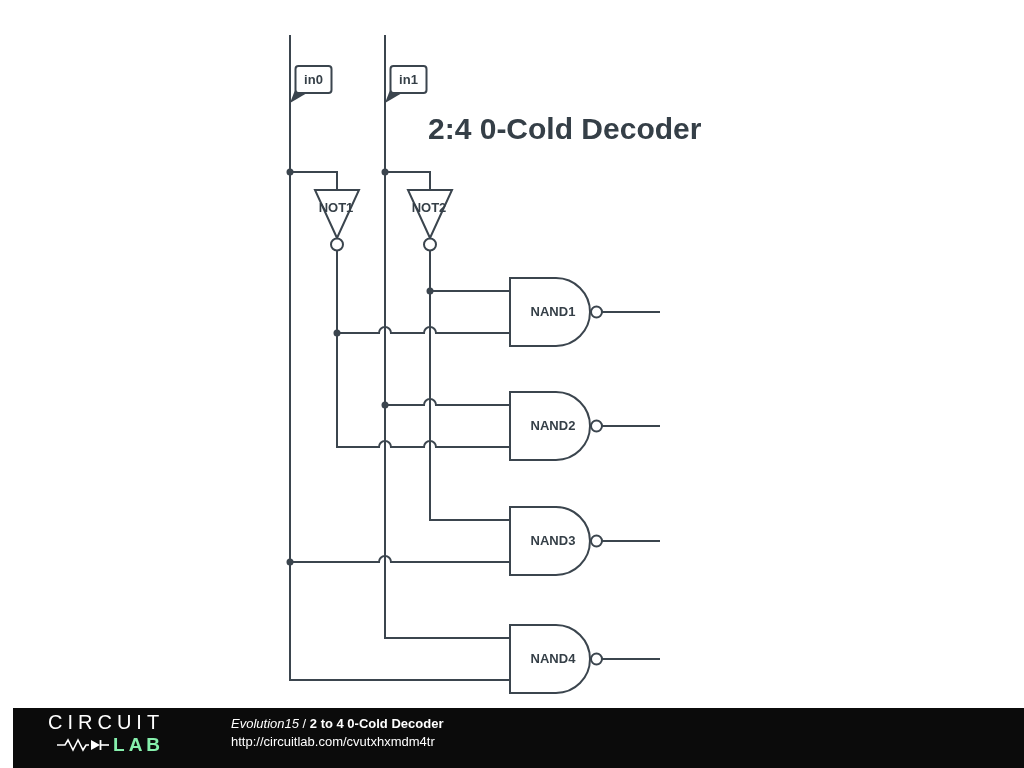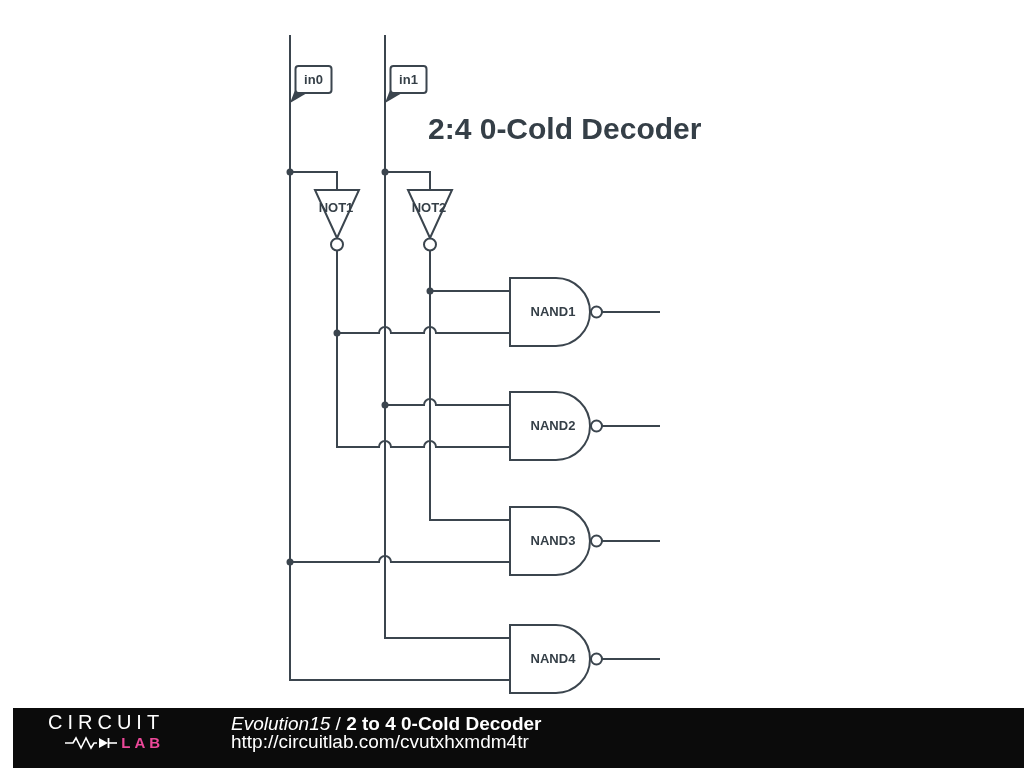--- a/index.html
+++ b/index.html
@@ -13,22 +13,22 @@
   .title-text{font-size:30px;font-weight:bold;fill:#353f47;}
 
   .footer{
     position:absolute;left:13px;bottom:0;width:1024px;height:60px;
     background:#0b0b0b;color:#ffffff;
   }
   .logo{position:absolute;left:35px;top:4px;line-height:1;}
   .logo-top{font-size:20px;letter-spacing:5px;font-weight:400;color:#fff;}
   .logo-bottom{display:flex;align-items:center;margin-top:3px;justify-content:flex-end;}
   .logo-glyph{display:block;margin-right:4px;}
-  .logo-lab{font-size:15px;font-weight:bold;letter-spacing:4px;color:#ec4899;}
-  .meta{position:absolute;left:218px;top:7px;font-size:19px;line-height:18px;color:#fff;}
+  .logo-lab{font-size:19px;font-weight:bold;letter-spacing:4px;color:#86efac;}
+  .meta{position:absolute;left:218px;top:7px;font-size:13px;line-height:18px;color:#fff;}
   .meta .author{font-style:italic;}
   .meta .circ-title{font-weight:bold;}
   .meta-line2{font-weight:normal;}
 </style>
 </head>
 <body>
 
 <div class="page">
 
   <svg width="1024" height="722" viewBox="0 0 1024 722">

